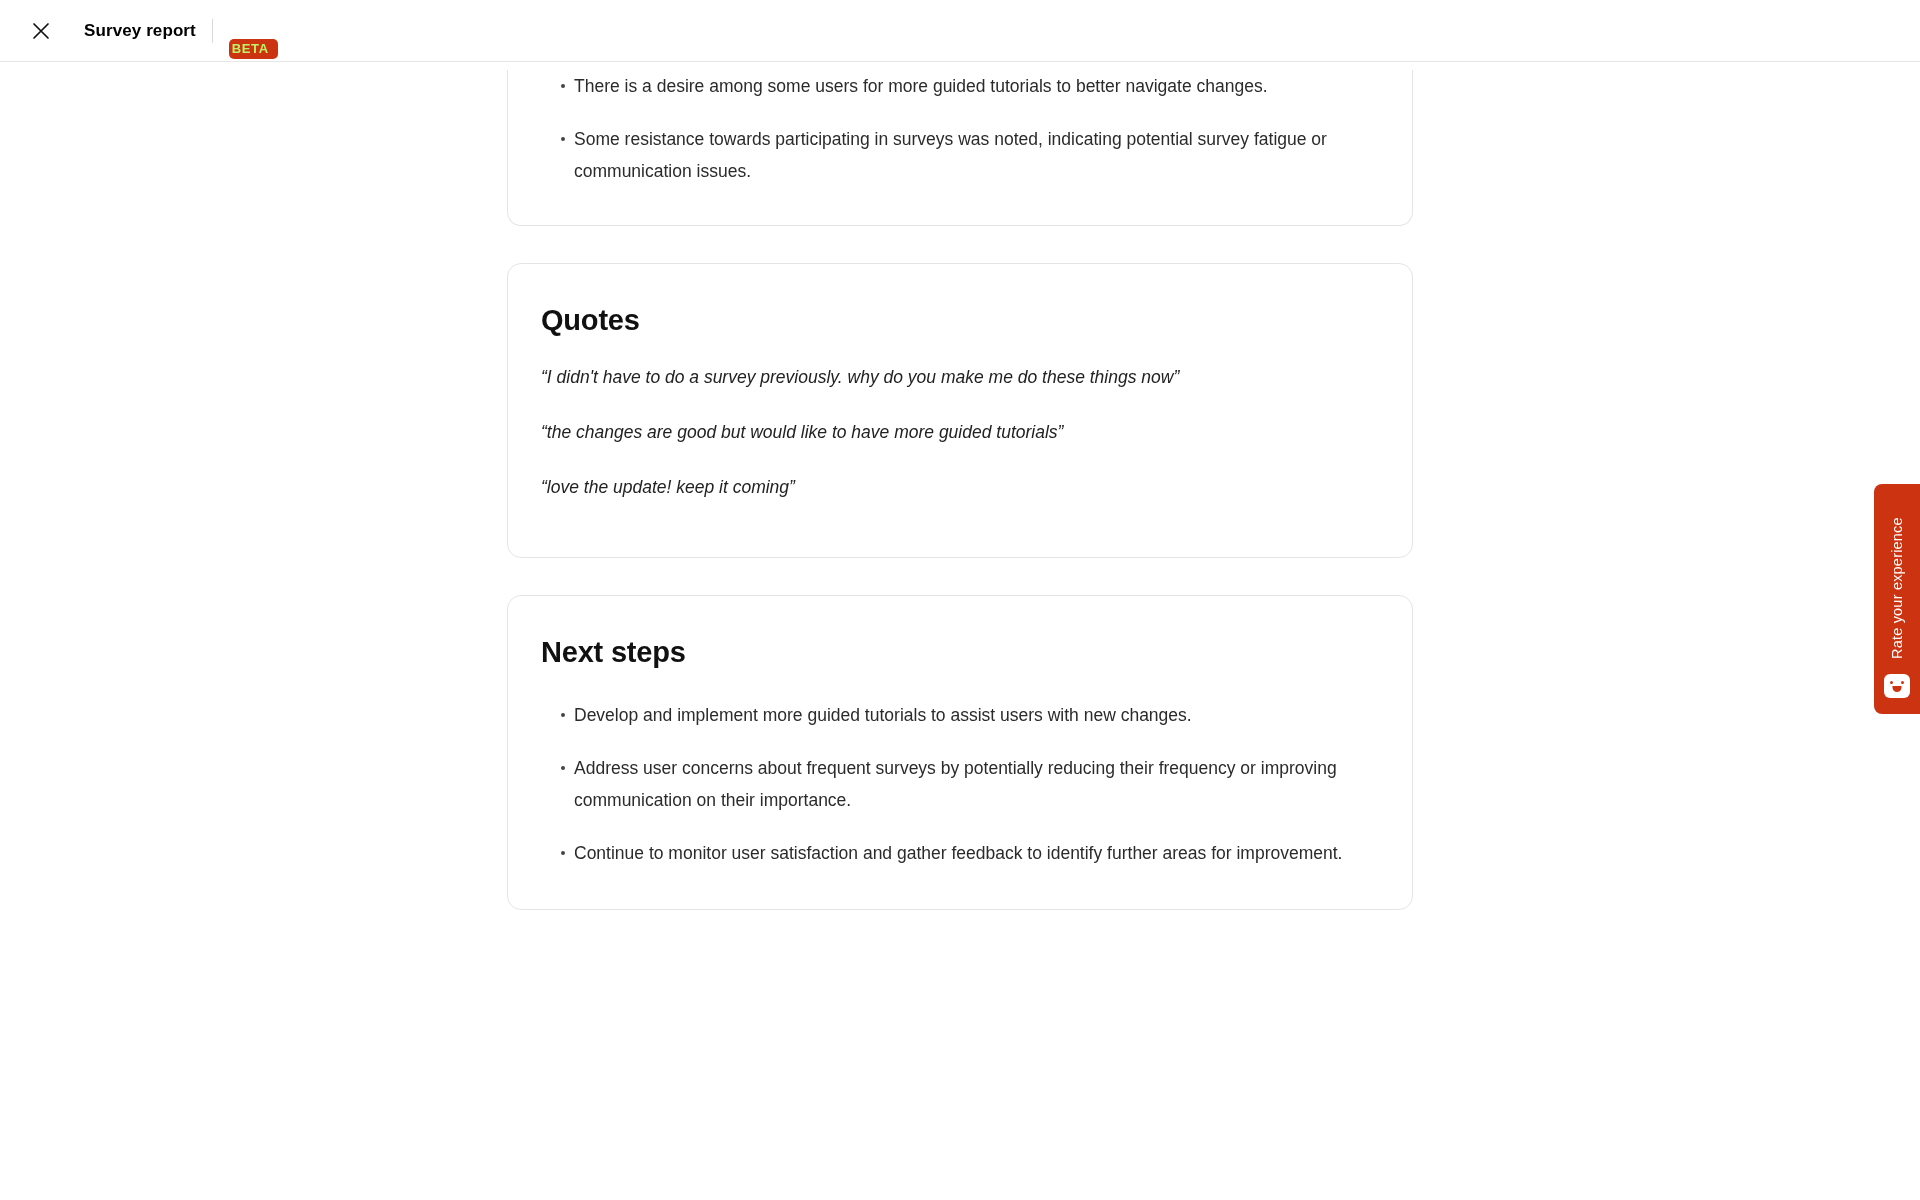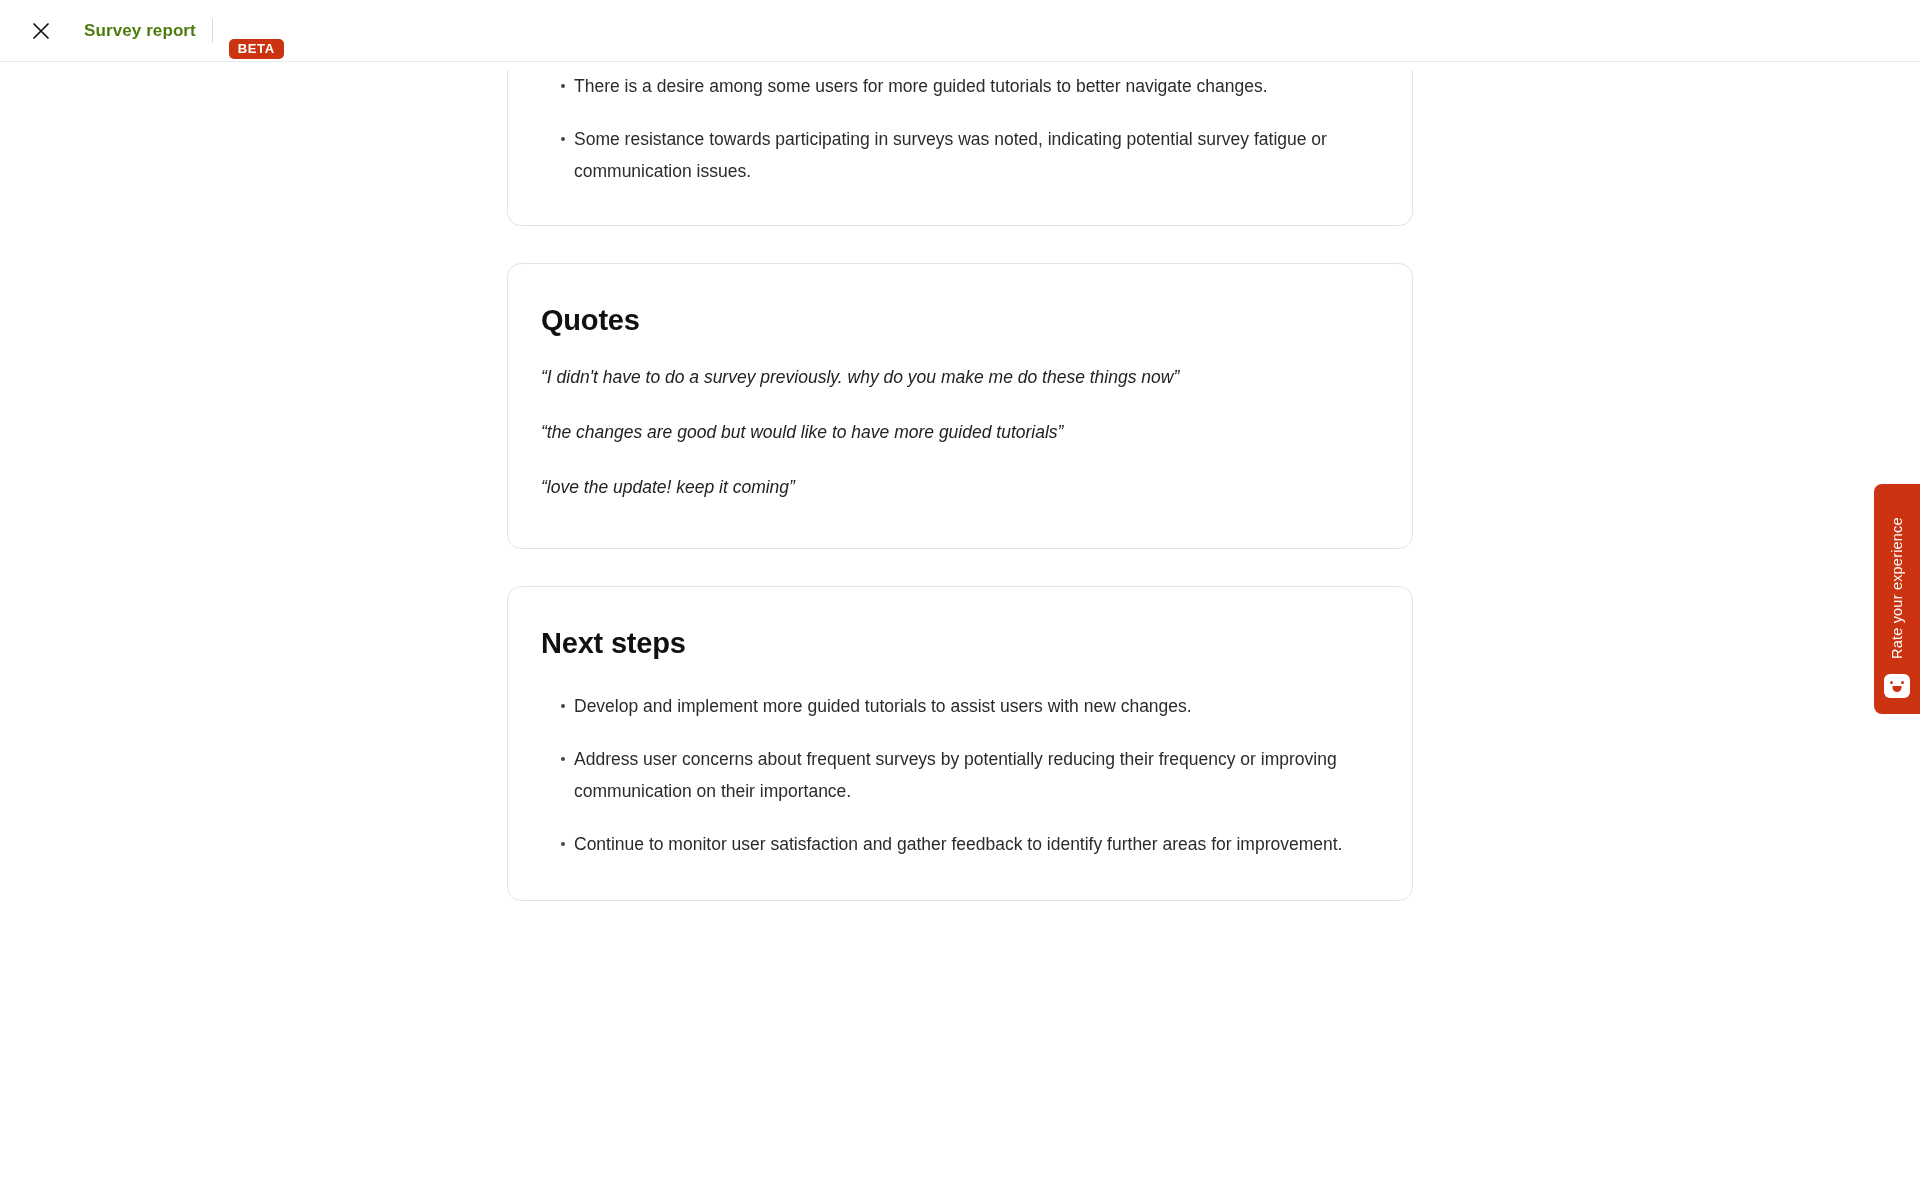--- a/index.html
+++ b/index.html
@@ -37,41 +37,41 @@
     display: flex;
     align-items: center;
     justify-content: center;
     cursor: pointer;
     flex: none;
   }
   .close-btn svg { display: block; }
   .header-title {
     font-size: 17px;
     font-weight: bold;
-    color: #4d7c0f;
+    color: #000000;
     margin-left: 28px;
     letter-spacing: 0.1px;
     white-space: nowrap;
   }
   .header-divider {
     width: 1px;
     height: 24px;
     background: #d9d9d9;
     margin-left: 16px;
     margin-right: 16px;
     flex: none;
   }
   .beta-badge {
     background: #cc3311;
-    color: #ffffff;
+    color: #bef264;
     font-size: 13px;
     font-weight: bold;
     letter-spacing: 0.6px;
     border-radius: 5px;
-    padding: 3px 9px 4px 9px;
+    padding: 3px 9px 4px 3px;
     line-height: 1;
     white-space: nowrap;
     margin-top: 36px;
   }
 
   
   .page-scroll {
     position: absolute;
     top: 62px;
     left: 0;
@@ -151,21 +151,21 @@
     margin-top: 26px;
   }
   .quote-line {
     font-size: 17.5px;
     font-style: italic;
     color: #222222;
     line-height: 28px;
     margin: 0 0 27px 33px;
     padding-right: 60px;
   }
-  .quote-line:last-child { margin-bottom: 7px; }
+  .quote-line:last-child { margin-bottom: 16px; }
 
   
   .feedback-tab {
     position: absolute;
     right: 0;
     top: 484px;
     width: 46px;
     height: 230px;
     background: #cc3311;
     border-top-left-radius: 8px;

